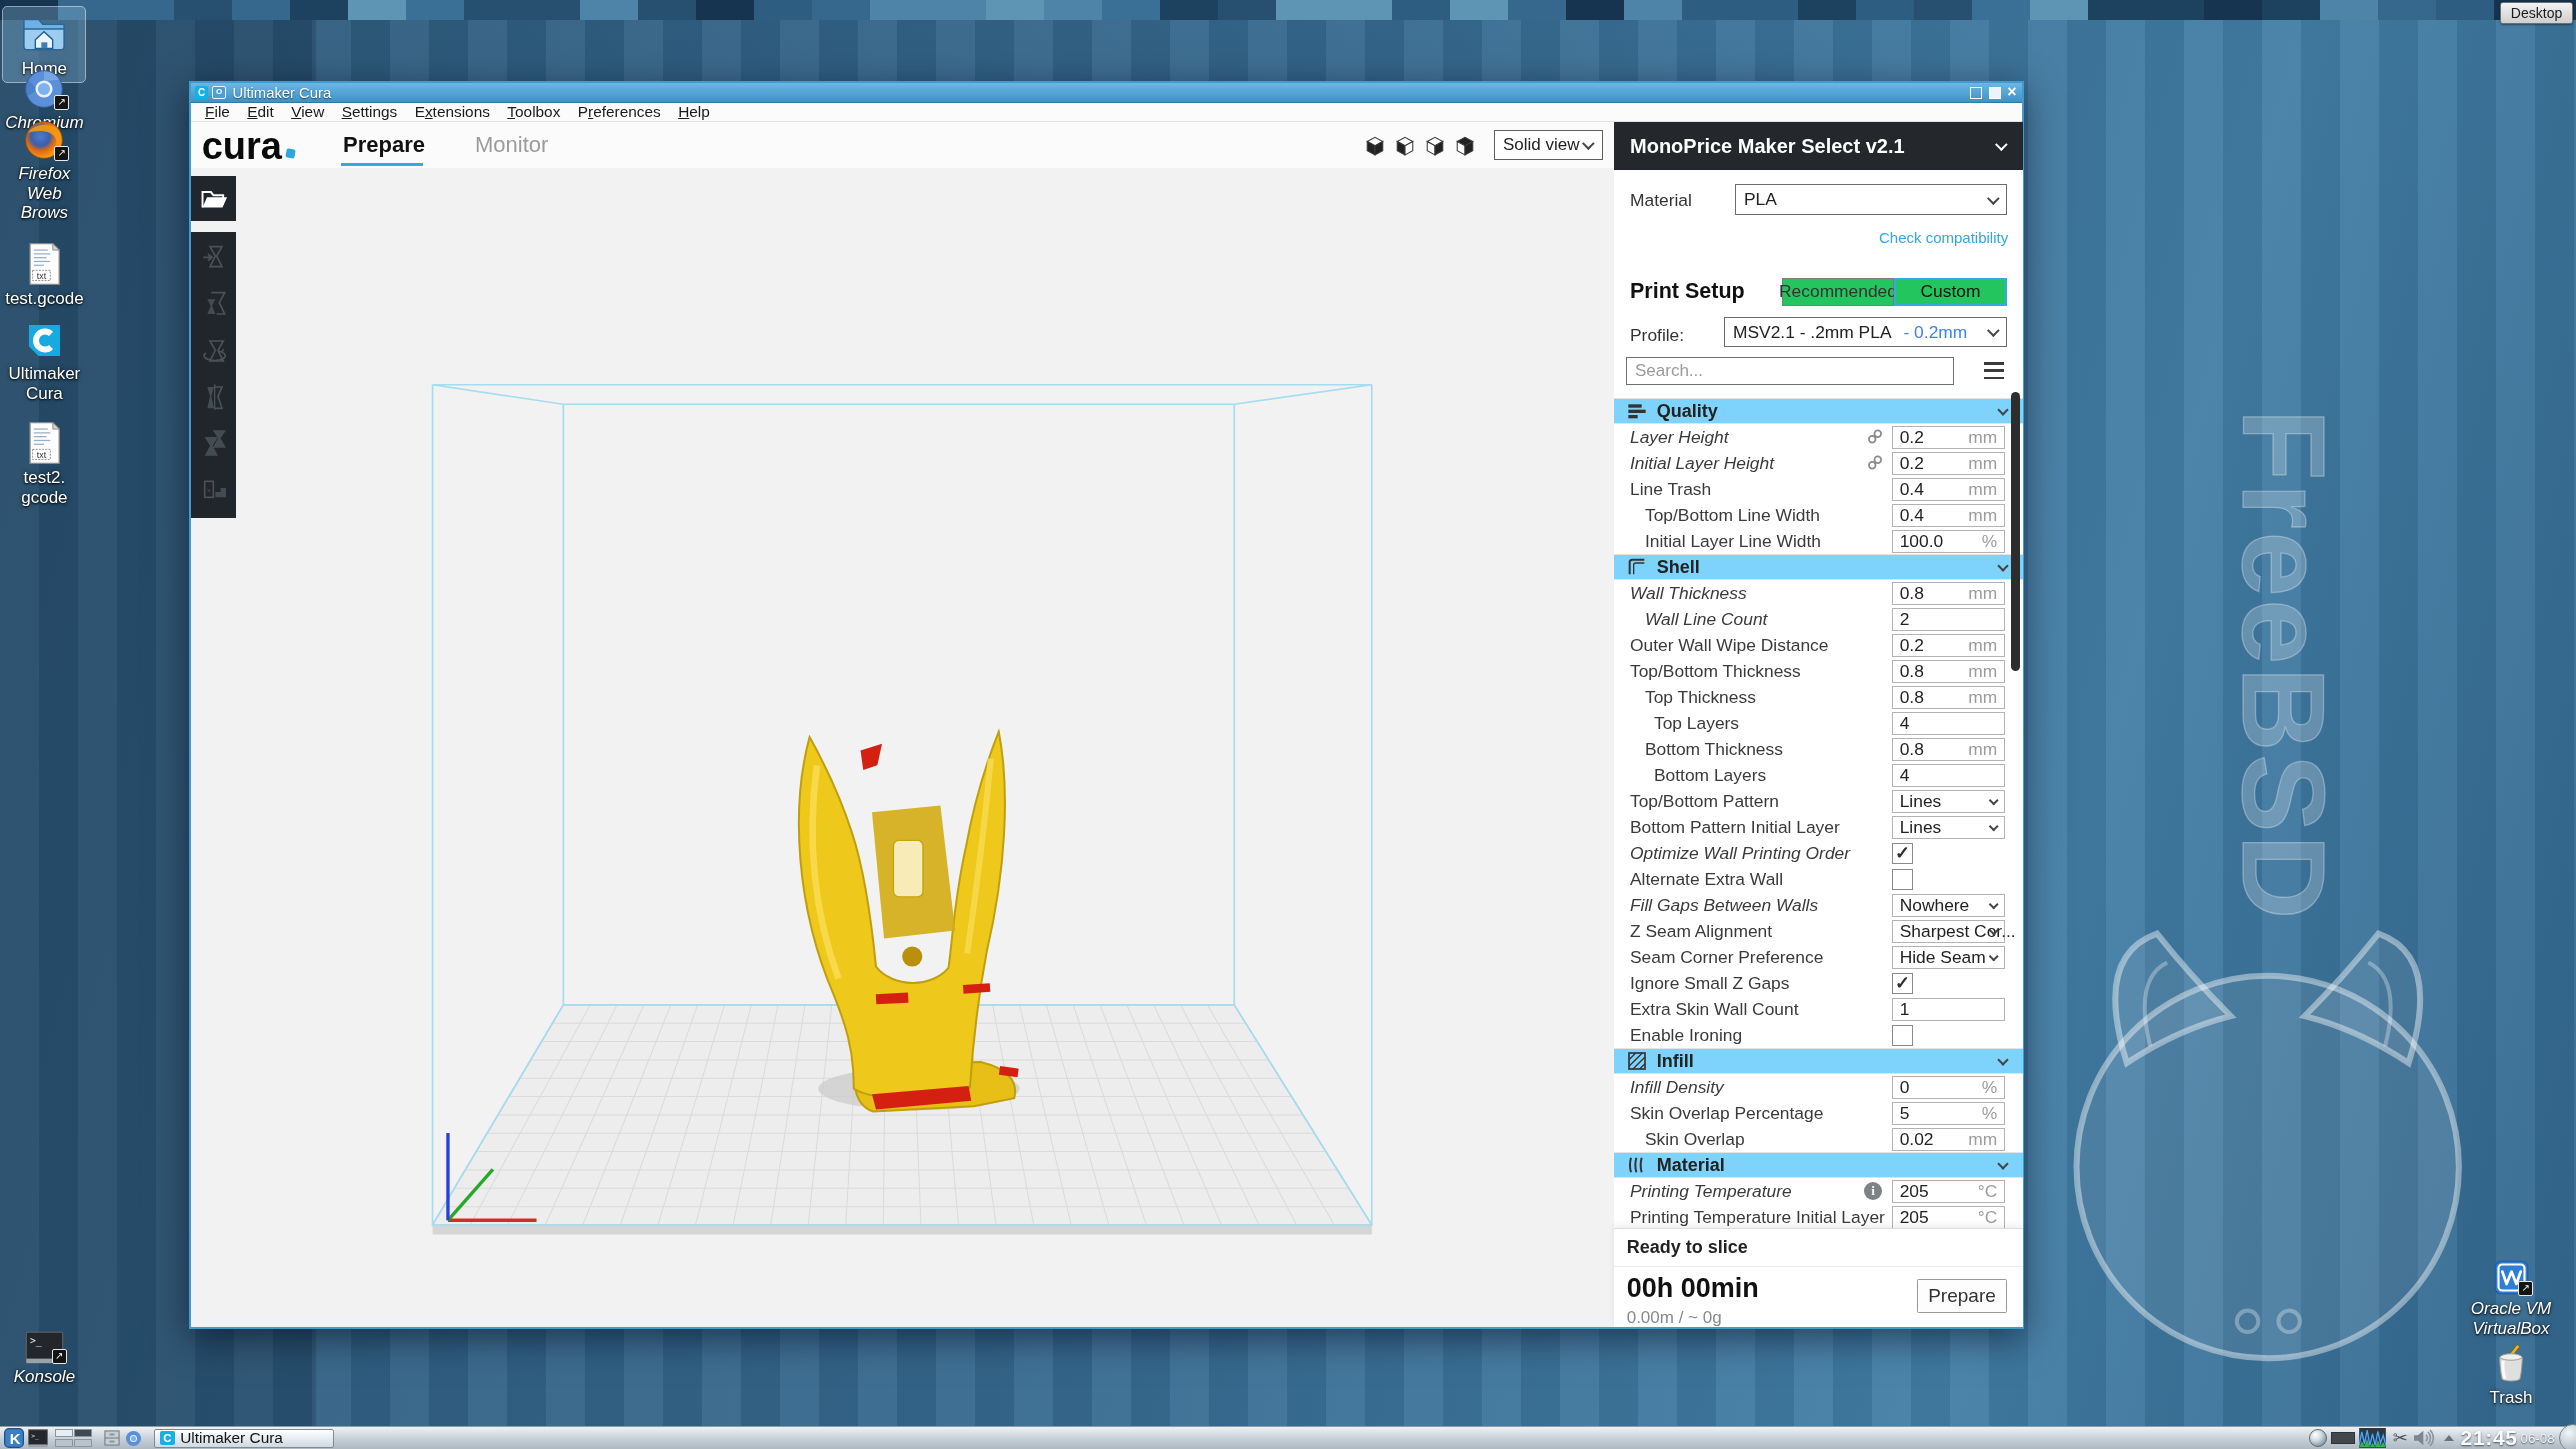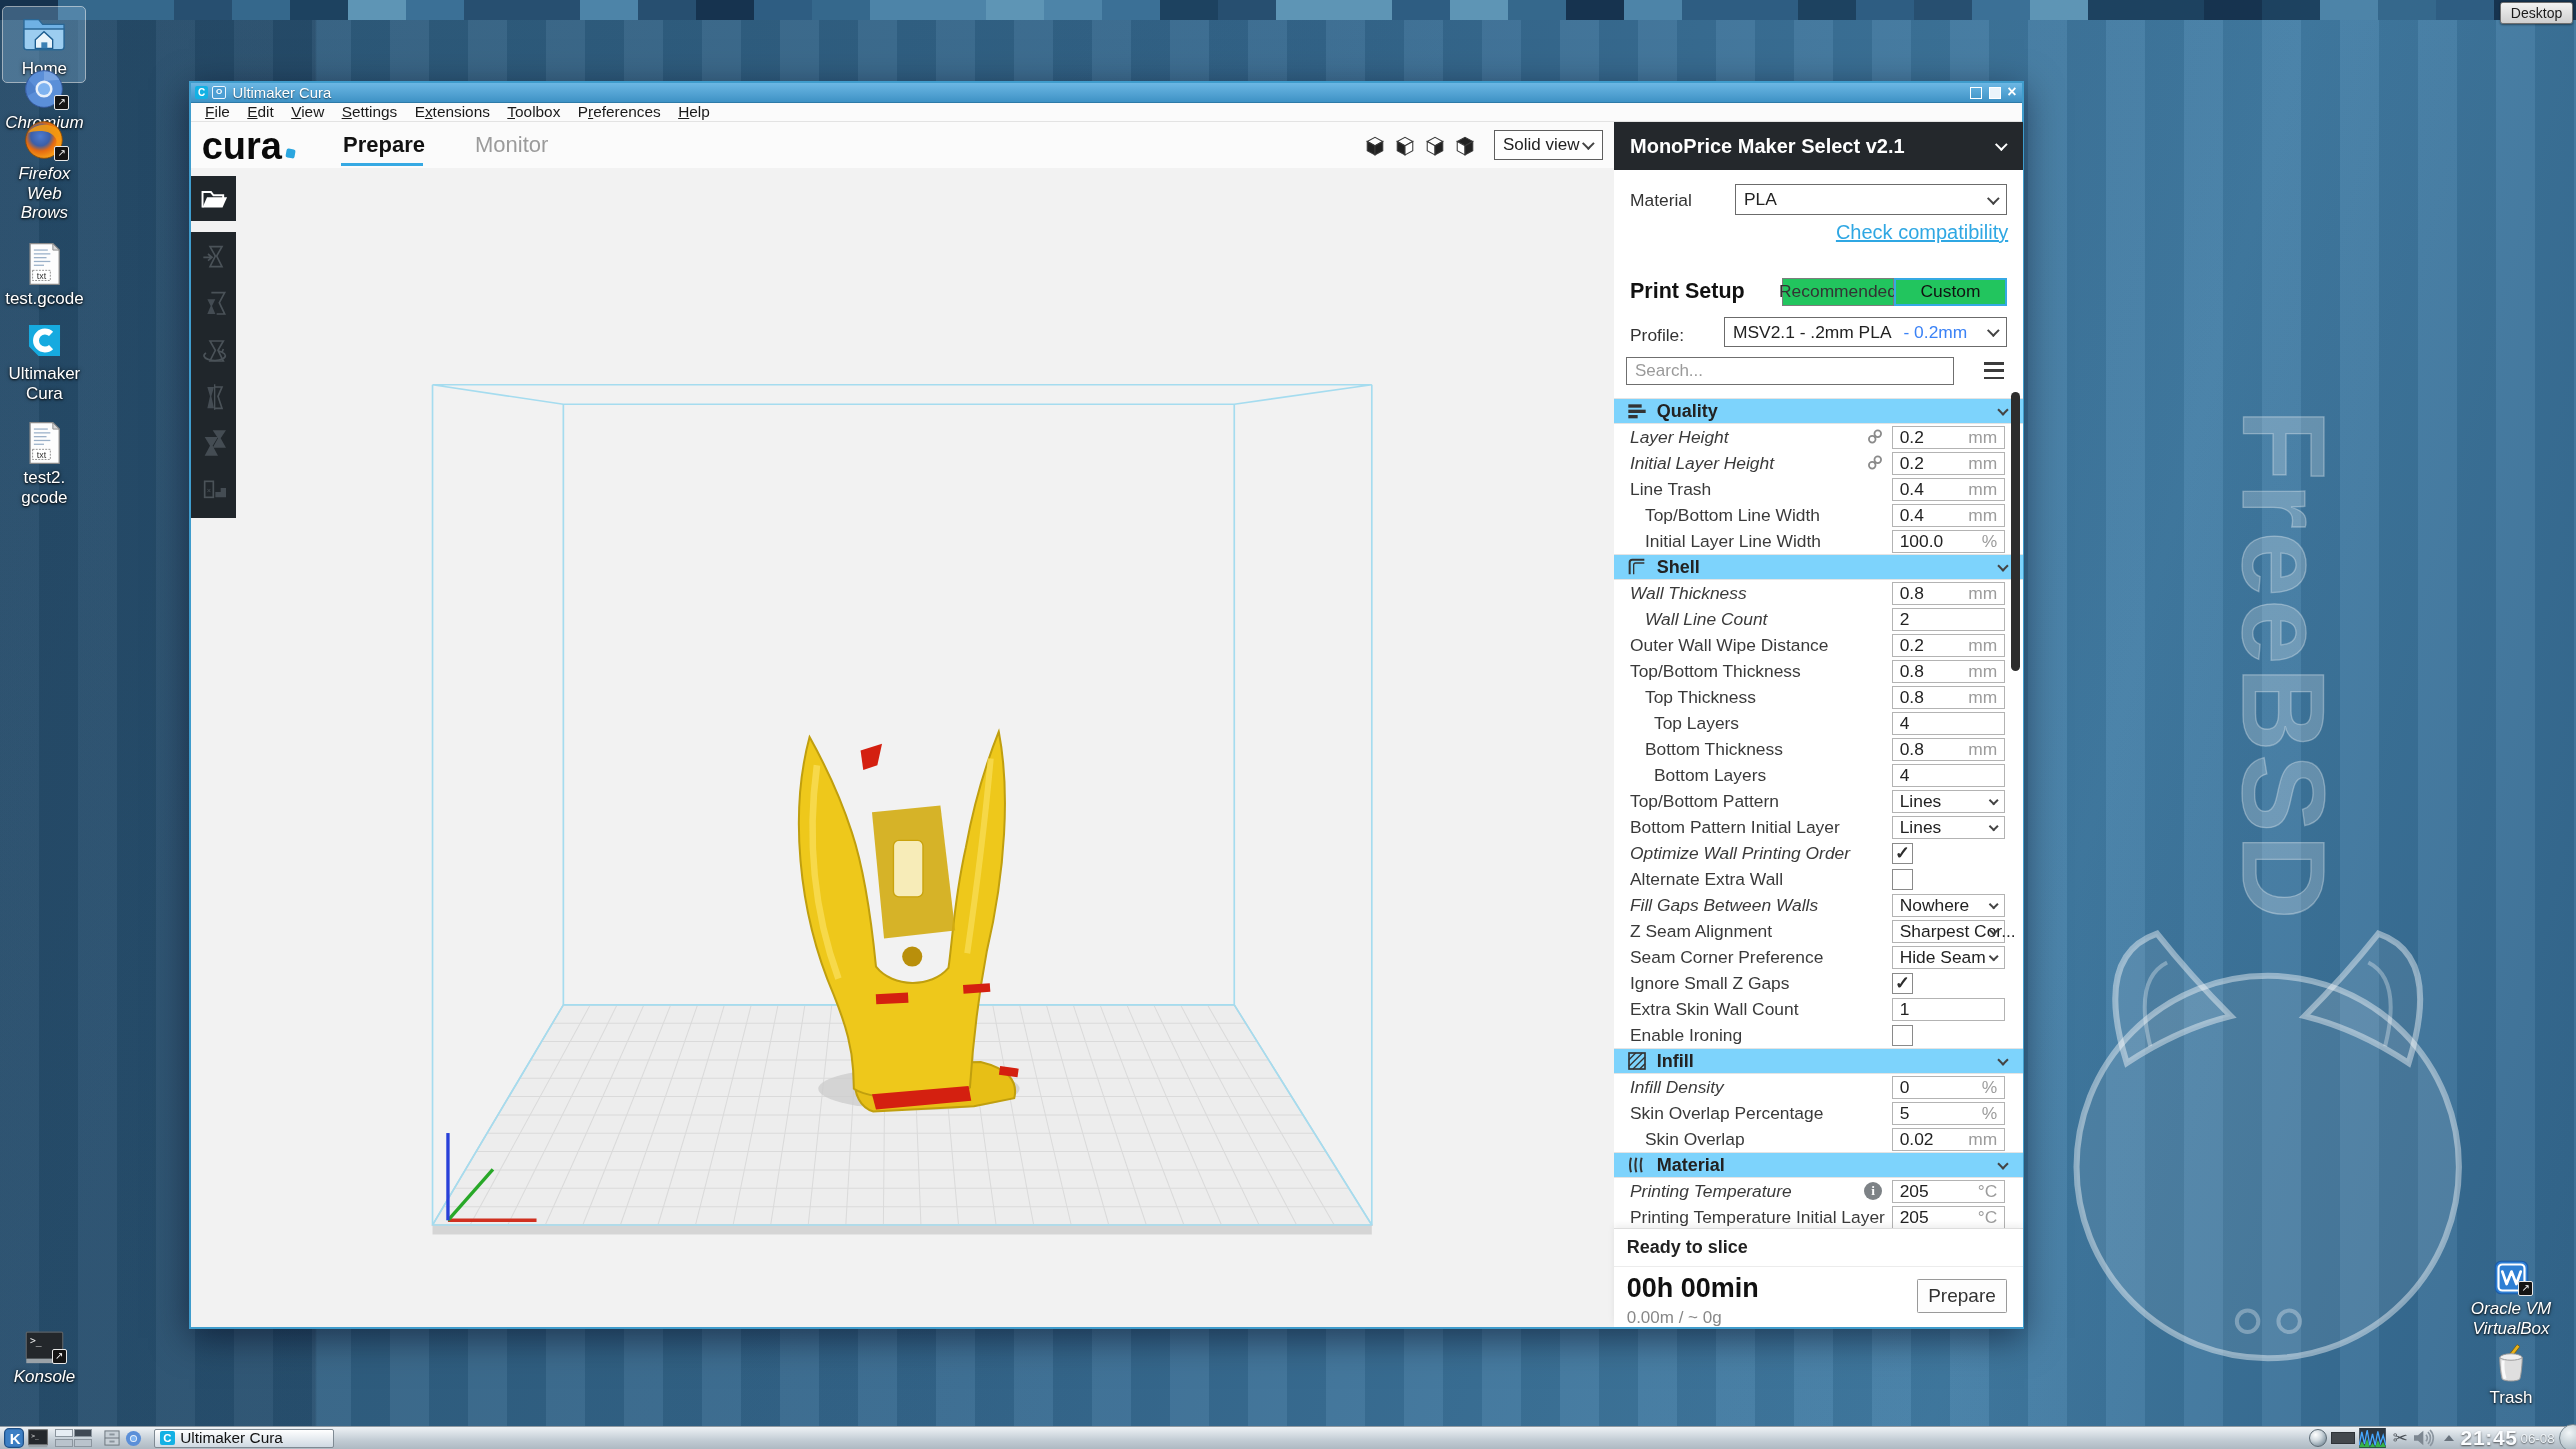--- a/index.html
+++ b/index.html
@@ -71,21 +71,21 @@
   
   .sidebar{position:absolute;left:1423px;top:39px;width:409px;bottom:0;background:#fff}
   .printerbar{position:absolute;left:0;top:0;right:0;height:48px;background:#24282c;display:flex;align-items:center}
   .printerbar b{color:#fff;font-size:20px;margin-left:16px}
   .printerbar .chev{border-color:#fff;margin-left:auto;margin-right:17.4px;margin-top:-2.7px}
   .lab{position:absolute;font-size:17.4px;color:#333}
   .combo{position:absolute;background:#fff;border:1.3px solid #6b6b6b;display:flex;align-items:center;font-size:17.4px;color:#222}
   .combo .ctext{margin-left:8px;white-space:nowrap}
   .combo .csuffix{color:#3b82f6;margin-left:12px}
   .combo .chev{margin-left:auto;margin-right:8px;margin-top:-2.7px}
-  .linkline{position:absolute;top:99px;right:14.8px;font-size:20px;color:#2fa7e3;text-decoration:underline}
+  .linkline{position:absolute;top:107px;right:14.8px;font-size:15px;color:#2fa7e3;}
   .pstitle{position:absolute;left:16px;top:157px;font-size:21.5px;font-weight:bold;color:#111}
   .segbtn{position:absolute;top:156px;height:27.5px;background:#22c55e;font-size:17.4px;display:flex;align-items:center;justify-content:center}
   .segrec{left:168px;width:112px;border:1.3px solid #7d7d7d;color:#333}
   .segcus{left:280px;width:113px;border:2px solid #35a9e3;color:#111}
   .searchbox{position:absolute;left:12px;top:235px;width:328px;height:28px;border:1.3px solid #6f6f6f;background:#fff;
     font-size:17px;color:#444;padding-left:8px;font-family:"Liberation Sans",sans-serif}
   .searchbox::placeholder{color:#9a9a9a}
   .hamb{position:absolute;left:370px;top:240px;width:20px;height:17.4px;display:flex;flex-direction:column;justify-content:space-between}
   .hamb i{height:2.7px;background:#3c3c3c}
   #settings-list{position:absolute;left:0;top:276px;right:0;height:830px;overflow:hidden}

